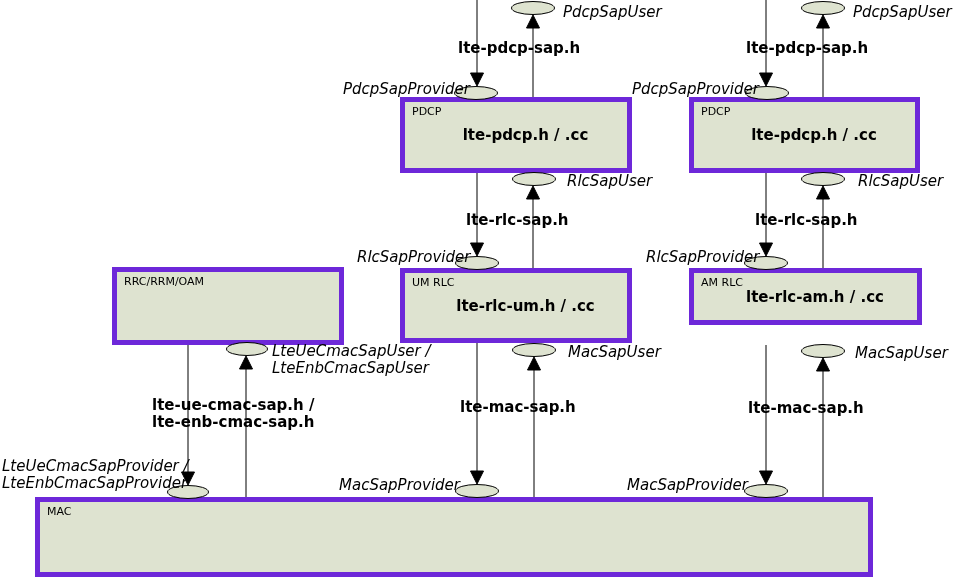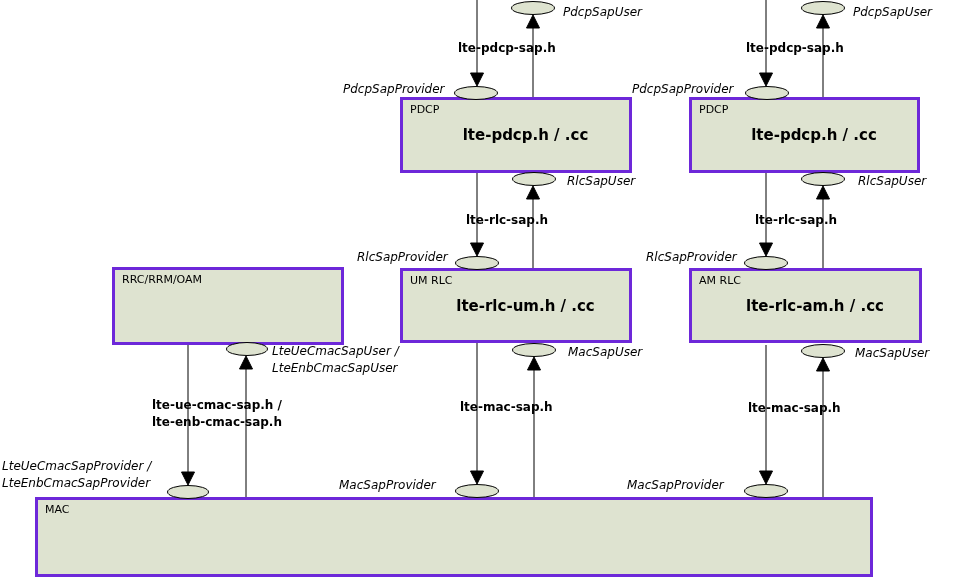--- a/index.html
+++ b/index.html
@@ -7,21 +7,21 @@
     position:relative;
     width:977px;height:578px;
     background:#ffffff;
     font-family:"DejaVu Sans","Liberation Sans",sans-serif;
     color:#000;
     overflow:hidden;
   }
   .box{
     position:absolute;
     background:#dee3d0;
-    border:3px solid #6d28d9;
+    border:5px solid #6d28d9;
     box-sizing:border-box;
     display:flex;
     align-items:center;
     justify-content:center;
   }
   .box .tag{
     position:absolute;
     top:4px;left:7px;
     font-size:11px;
     line-height:12px;
@@ -34,21 +34,21 @@
     margin-left:19px;
   }
   svg.overlay{
     position:absolute;
     left:0;top:0;
     width:977px;height:578px;
     pointer-events:none;
   }
   .lbl{
     position:absolute;
-    font-size:12px;
+    font-size:15px;
     white-space:nowrap;
     line-height:17px;
   }
   .it{font-style:italic;}
   .hdr{font-weight:bold;}
 </style>
 </head>
 <body>
 
 <div class="canvas">
@@ -61,21 +61,21 @@
   <div class="box" style="left:689px;top:97px;width:231px;height:76px">
     <span class="tag">PDCP</span>
     <span class="title">lte-pdcp.h / .cc</span>
   </div>
 
   <div class="box" style="left:400px;top:268px;width:232px;height:75px">
     <span class="tag">UM RLC</span>
     <span class="title">lte-rlc-um.h / .cc</span>
   </div>
 
-  <div class="box" style="left:689px;top:268px;width:233px;height:75px">
+  <div class="box" style="left:689px;top:268px;width:233px;height:57px">
     <span class="tag">AM RLC</span>
     <span class="title">lte-rlc-am.h / .cc</span>
   </div>
 
   <div class="box" style="left:112px;top:267px;width:232px;height:78px">
     <span class="tag">RRC/RRM/OAM</span>
   </div>
 
   <div class="box" style="left:35px;top:497px;width:838px;height:80px">
     <span class="tag">MAC</span>

